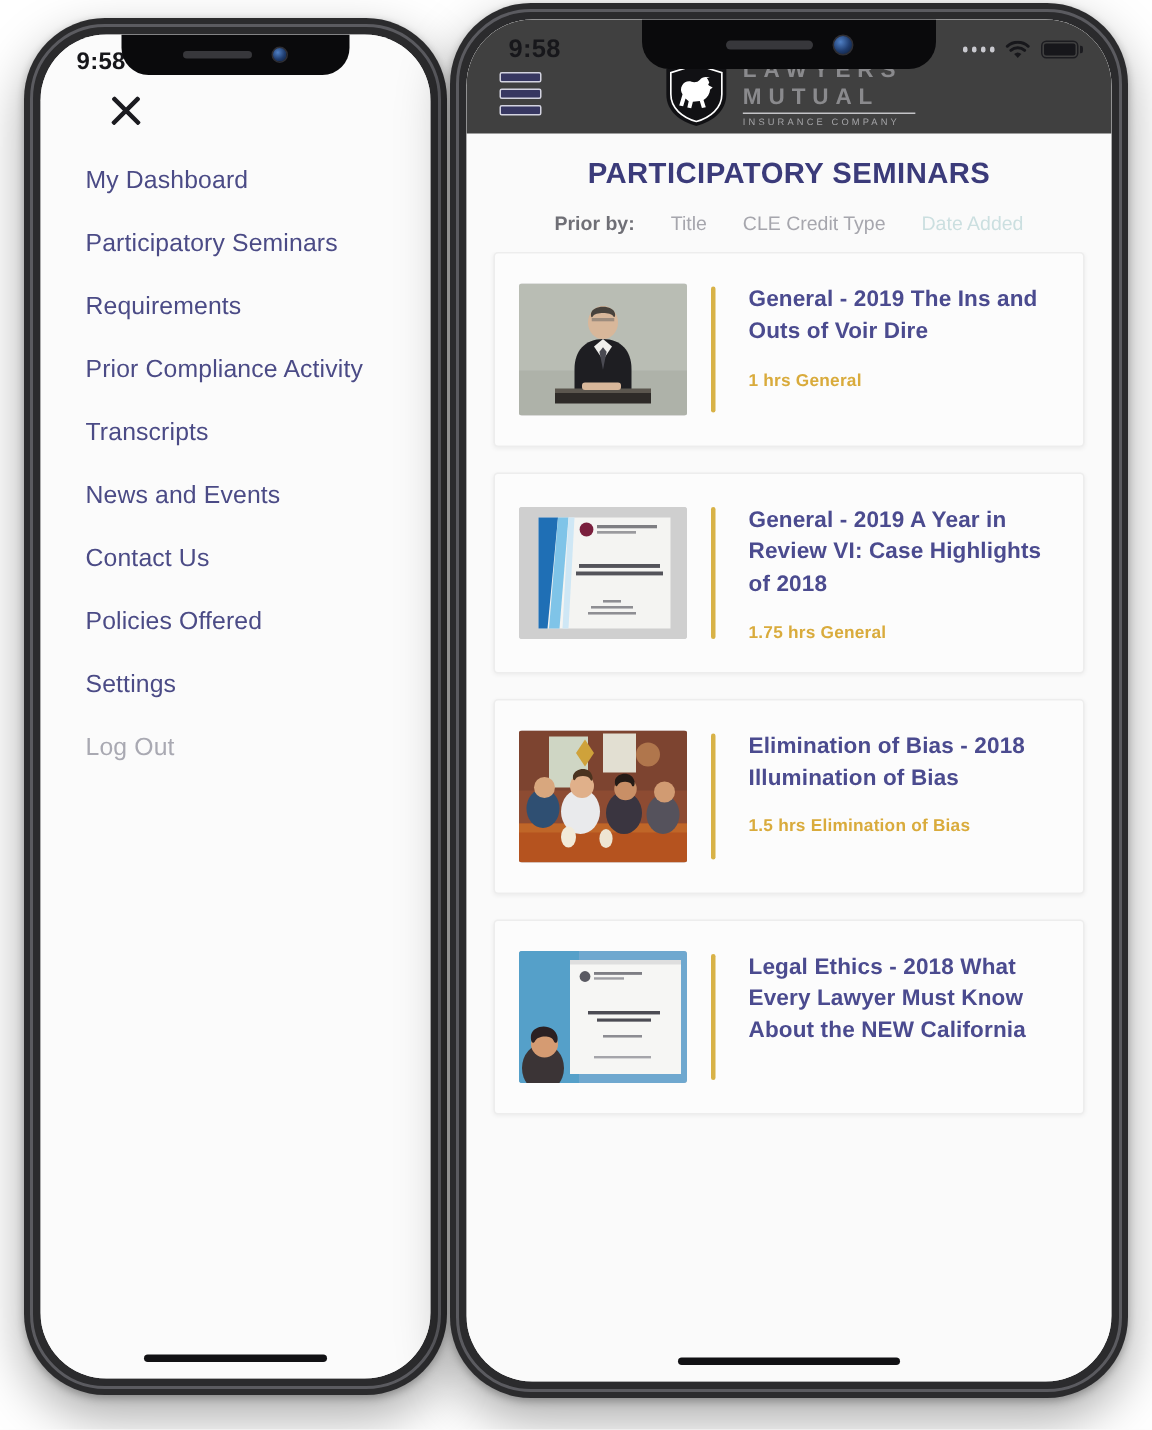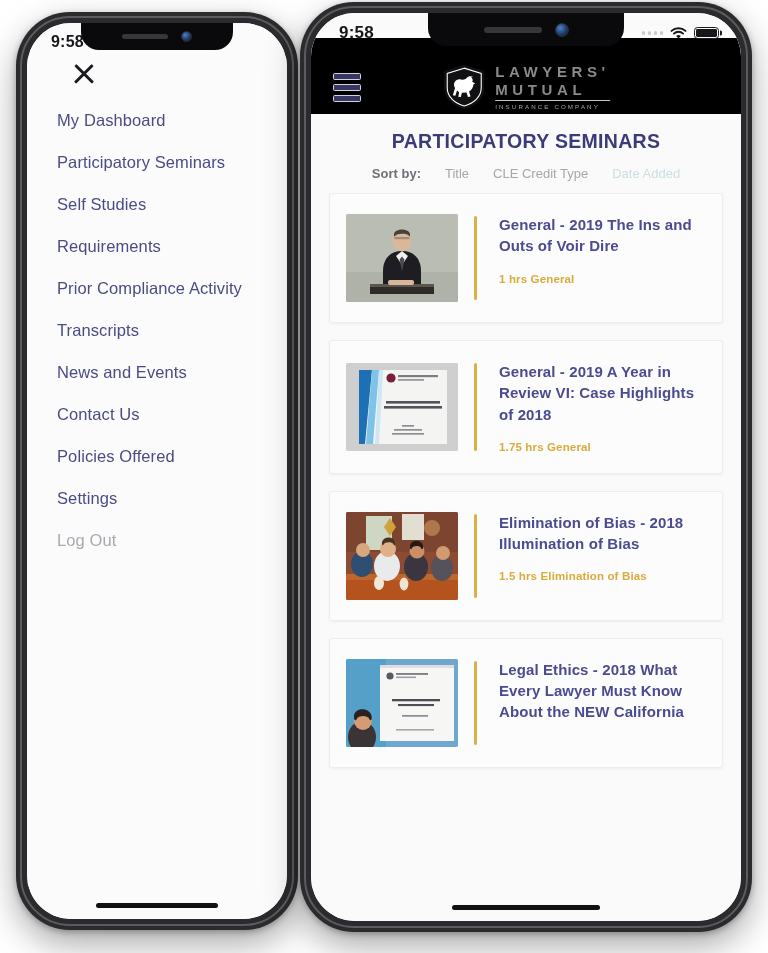--- a/index.html
+++ b/index.html
@@ -162,25 +162,24 @@
   }
   .menu-item.muted { color: #a9a9b2; }
 
   
   .app { position: absolute; inset: 0; background: #fafafa; display: flex; flex-direction: column; }
 
   .appbar {
     flex: 0 0 auto;
     height: 76px;
     position: relative;
-    background: #000000;
+    background: #404040;
     display: flex;
     align-items: flex-end;
     padding: 0 18px 6px 18px;
-    margin-top: 25px;
   }
 
   .hamburger {
     position: absolute;
     left: 22px; bottom: 12px;
     width: 28px;
     display: flex; flex-direction: column; gap: 4px;
     cursor: pointer;
   }
   .hamburger i {
@@ -329,21 +328,20 @@
         <span></span>
       </div>
 
       <div class="drawer">
 
         <div class="close-x"></div>
 
         <div class="menu-list">
           <div class="menu-item">My Dashboard</div>
           <div class="menu-item">Participatory Seminars</div>
-          <div class="menu-item">Self Studies</div>
           <div class="menu-item">Requirements</div>
           <div class="menu-item">Prior Compliance Activity</div>
           <div class="menu-item">Transcripts</div>
           <div class="menu-item">News and Events</div>
           <div class="menu-item">Contact Us</div>
           <div class="menu-item">Policies Offered</div>
           <div class="menu-item">Settings</div>
           <div class="menu-item muted">Log Out</div>
         </div>
       </div>
@@ -402,21 +400,21 @@
               <span class="logo-l2">MUTUAL</span>
               <span class="logo-rule"></span>
               <span class="logo-l3">INSURANCE COMPANY</span>
             </span>
           </div>
         </div>
 
         <div class="page-title">PARTICIPATORY SEMINARS</div>
 
         <div class="sortbar">
-          <span class="sort-label">Sort by:</span>
+          <span class="sort-label">Prior by:</span>
           <span class="sort-opt">Title</span>
           <span class="sort-opt">CLE Credit Type</span>
           <span class="sort-opt active">Date Added</span>
         </div>
 
         <div class="cards">
 
           <div class="card">
             <div class="thumb-wrap">
               <div class="thumb">

